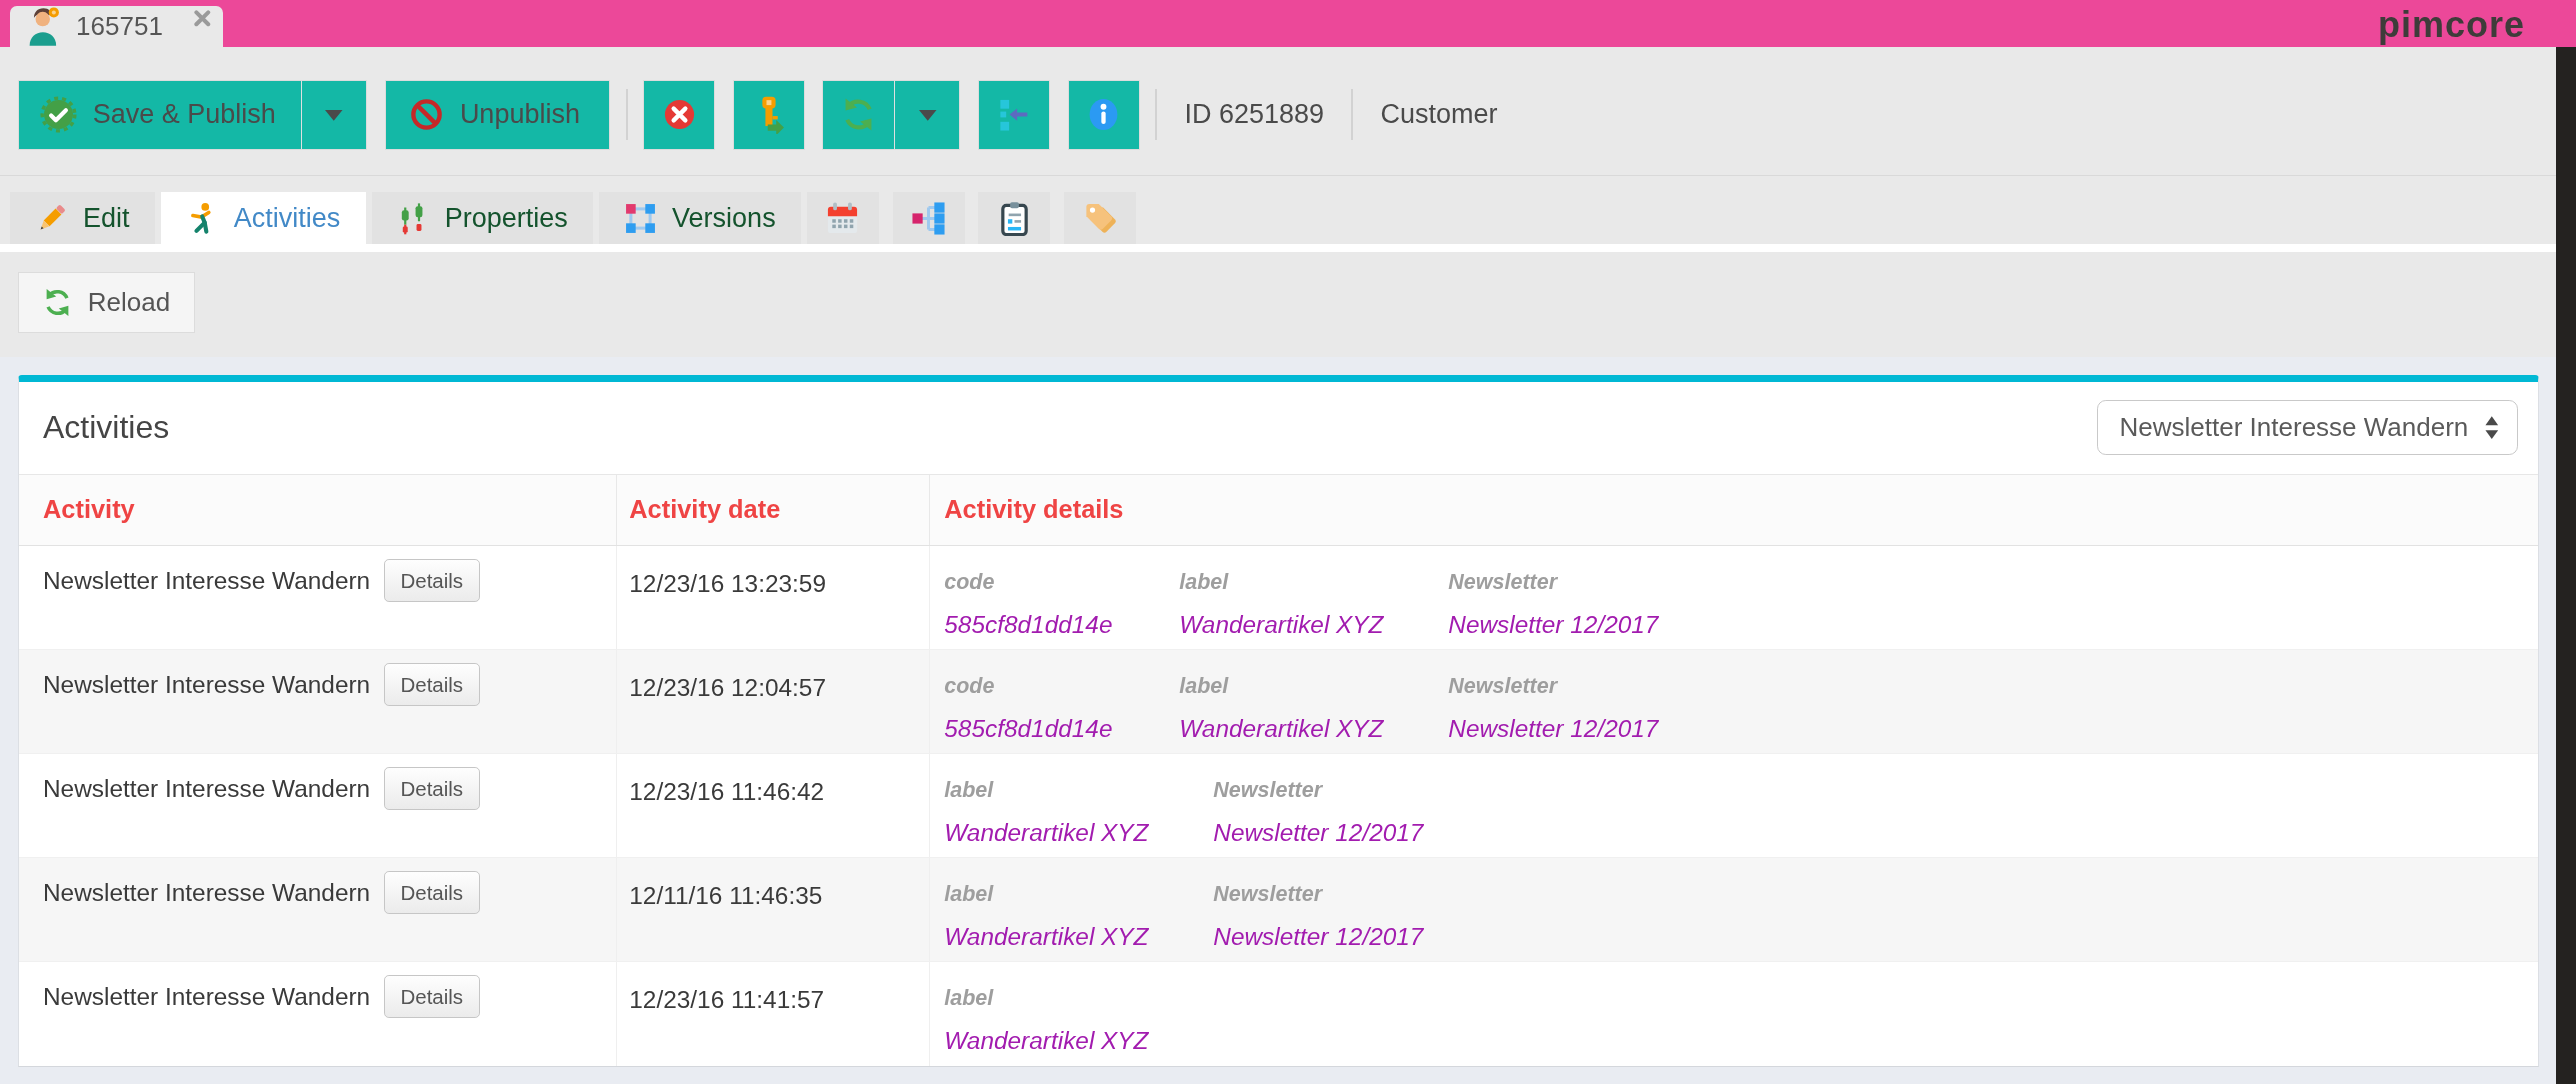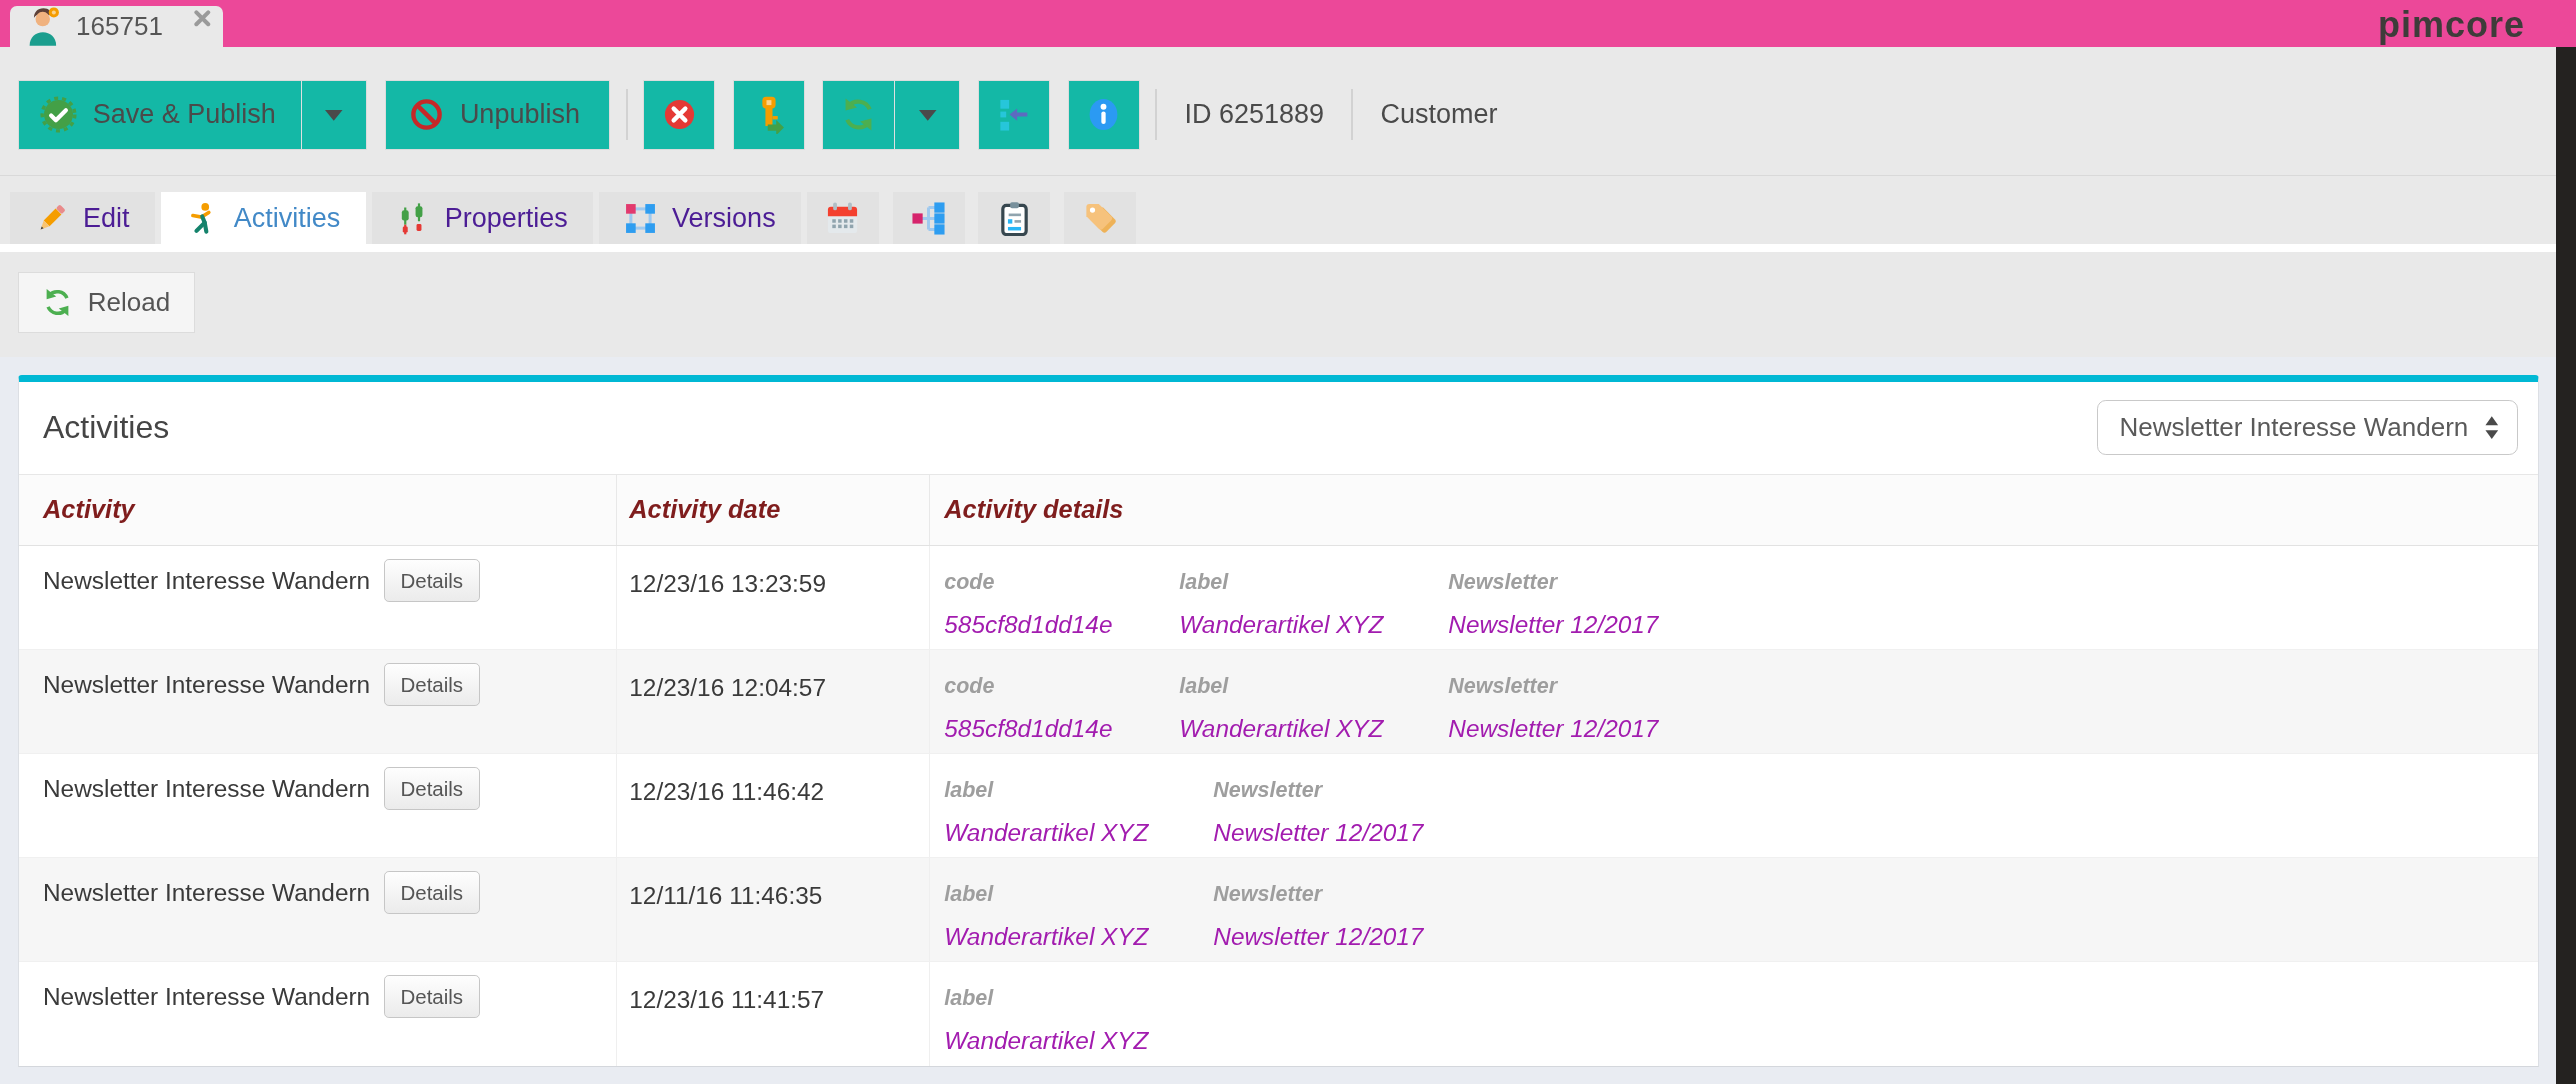--- a/index.html
+++ b/index.html
@@ -30,21 +30,21 @@
   .split .arrow { width:66px; justify-content:center; border-left:1px solid #e0e0e0; }
   .tbtn .lbl { margin-left:15.6px; }
   .tsep { width:2px; height:51px; background:#d2d2d2; margin:0 15.6px; }
   .tgap { width:17.6px; }
   .tinfo { font-size:27px; color:#4a4a4a; padding:0 11.7px; }
 
   
   .tabstrip { position:absolute; left:0; top:176px; width:2556px; height:68px;
     background:#e9e9e9; display:flex; align-items:flex-end; padding-left:9.8px; }
   .ptab { height:52px; background:#e2e2e2; display:flex; align-items:center;
-    padding:0 25.4px; margin-right:5.9px; font-size:27px; color:#4c1d95; cursor:pointer; }
+    padding:0 25.4px; margin-right:5.9px; font-size:27px; color:#14532d; cursor:pointer; }
   .ptab .lbl { margin-left:14.7px; }
   .ptab.active { background:#ffffff; color:#4289c7; }
   .ptab.icon-tab { width:72px; justify-content:center; padding:0; margin-right:13.7px; }
   .whiteband { position:absolute; left:0; top:244px; width:2556px; height:7.8px; background:#ffffff; }
 
   
   .reloadbar { position:absolute; left:0; top:252px; width:2556px; height:105px; background:#e9e9e9; }
   .reload-btn { position:absolute; left:17.6px; top:19.5px; height:61px; background:#f5f5f5;
     border:1px solid #dcdcdc; display:flex; align-items:center; padding:0 23.5px;
     font-size:26px; color:#555; cursor:pointer; }
@@ -59,22 +59,22 @@
     padding:0 19.5px 0 24.4px; }
   .panel-title { font-size:32px; color:#454545; }
   .select-box { height:55px; min-width:383px; border:1px solid #c9c9c9; border-radius:8.8px;
     background:#ffffff; display:flex; align-items:center; padding:0 17.6px 0 21.5px;
     font-size:26px; color:#5a5a5a; cursor:pointer; }
   .select-box .sel-arrows { margin-left:15.6px; }
 
   
   .thead { display:flex; height:72px; background:#fbfbfb; border-top:1px solid #e7e7e7;
     border-bottom:1px solid #e2e2e2; align-items:center; }
-  .thead .hcell { font-size:25.4px; font-weight:bold; color:#7f1d1d; height:100%;
-    display:flex; align-items:center; border-right:1px solid #e8e8e8; cursor:pointer;font-style:italic; }
+  .thead .hcell { font-size:25.4px; font-weight:bold; color:#ef4444; height:100%;
+    display:flex; align-items:center; border-right:1px solid #e8e8e8; cursor:pointer; }
   .thead .hcell:last-child { border-right:none; }
   .c1 { width:598px; padding-left:24.4px; }
   .c2 { width:313px; padding-left:12.7px; }
   .c3 { flex:1; padding-left:14.7px; }
   .trow { display:flex; height:104px; background:#ffffff; align-items:flex-start; cursor:default; }
   .trow:nth-child(even) { background:#f6f6f6; }
   .trow { border-bottom:1px solid #f0f0f0; }
   .trow:last-child { border-bottom:none; }
   .tcell { height:100%; border-right:1px solid #efefef; font-size:24.4px; color:#3a3a3a; }
   .tcell:last-child { border-right:none; }

